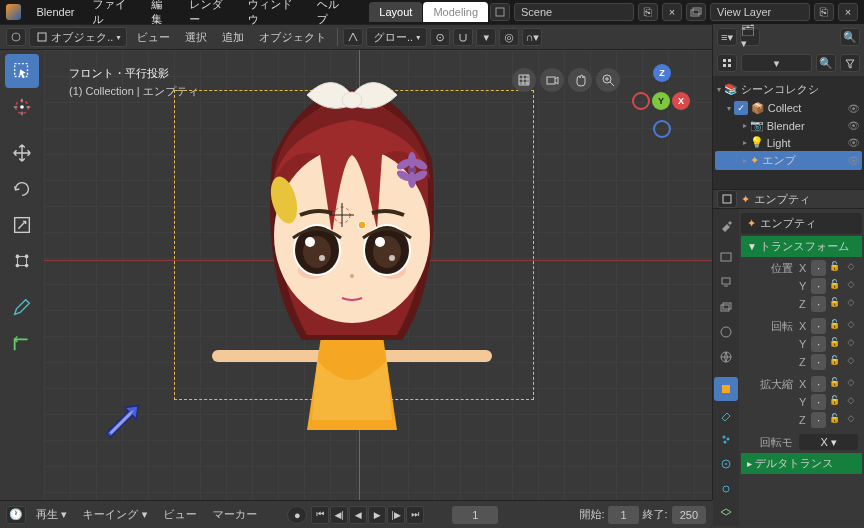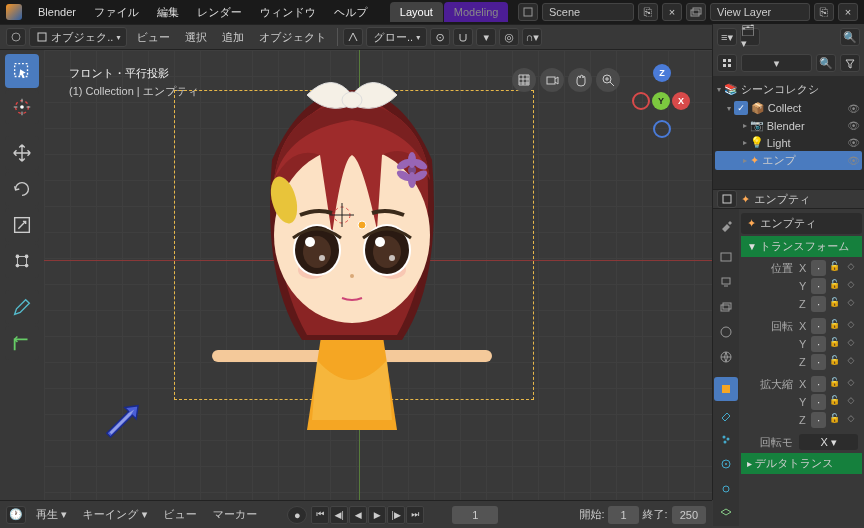--- a/index.html
+++ b/index.html
@@ -1,21 +1,21 @@
 <!DOCTYPE html>
 <html><head>
 <meta charset="utf-8">
 <style>
 *{box-sizing:border-box;margin:0;padding:0;font-family:sans-serif;font-size:11px;color:#ccc;user-select:none}
 body{background:#393939;width:864px;height:528px;overflow:hidden;position:relative}
 .topbar{height:24px;background:#1a1a1a;display:flex;align-items:center;padding:12px 6px;gap:2px}
 .topbar .logo{width:16px;height:16px;background:linear-gradient(135deg,#f79421,#2d60a8);border-radius:3px;margin-right:6px}
 .menu-item{padding:3px 8px;color:#ddd;border-radius:3px}
 .workspace-tabs{margin-left:12px;display:flex;gap:1px}
-.ws-tab{padding:4px 10px;background:#4c1d95;border-radius:4px 4px 0 0;color:#888}
+.ws-tab{padding:4px 10px;background:#ffffff;border-radius:4px 4px 0 0;color:#888}
 .ws-tab.active{background:#424242;color:#fff}
 .scene-field{margin-left:auto;display:flex;align-items:center;gap:4px}
 .field-box{background:#2c2c2c;border:1px solid #444;border-radius:3px;padding:2px 6px;display:flex;align-items:center;gap:4px;height:18px}
 .icon-btn{width:20px;height:18px;background:#2c2c2c;border:1px solid #444;border-radius:3px;display:flex;align-items:center;justify-content:center}
 .header2{height:26px;background:#383838;border-top:1px solid #222;border-bottom:1px solid #222;display:flex;align-items:center;padding:0 6px;gap:3px}
 .dropdown{background:#2c2c2c;border:1px solid #444;border-radius:3px;padding:2px 6px;display:flex;align-items:center;gap:3px;height:20px}
 .hdr-text{padding:3px 6px;color:#ccc}
 .main{position:absolute;top:50px;left:0;right:0;bottom:28px;display:flex}
 .toolbar-left{width:44px;background:#383838;display:flex;flex-direction:column;align-items:center;padding-top:4px;gap:2px}
 .tool{width:34px;height:34px;border-radius:4px;display:flex;align-items:center;justify-content:center;background:#383838}
@@ -75,21 +75,21 @@
   <div class="workspace-tabs">
     <div class="ws-tab active">Layout</div>
     <div class="ws-tab">Modeling</div>
   </div>
   <div class="scene-field">
     <div class="icon-btn">
         <svg width="12" height="12">
           <rect x="2" y="2" width="8" height="8" fill="none" stroke="#999"></rect>
         </svg>
       </div>
-    <div class="field-box" style="width:92px">
+    <div class="field-box" style="width:120px">
         <span>Scene</span>
       </div>
     <div class="icon-btn">⎘</div>
     <div class="icon-btn">×</div>
     <div class="icon-btn">
         <svg width="12" height="12">
           <rect x="1" y="4" width="8" height="6" fill="none" stroke="#999"></rect>
           <rect x="3" y="2" width="8" height="6" fill="none" stroke="#999"></rect>
         </svg>
       </div>

